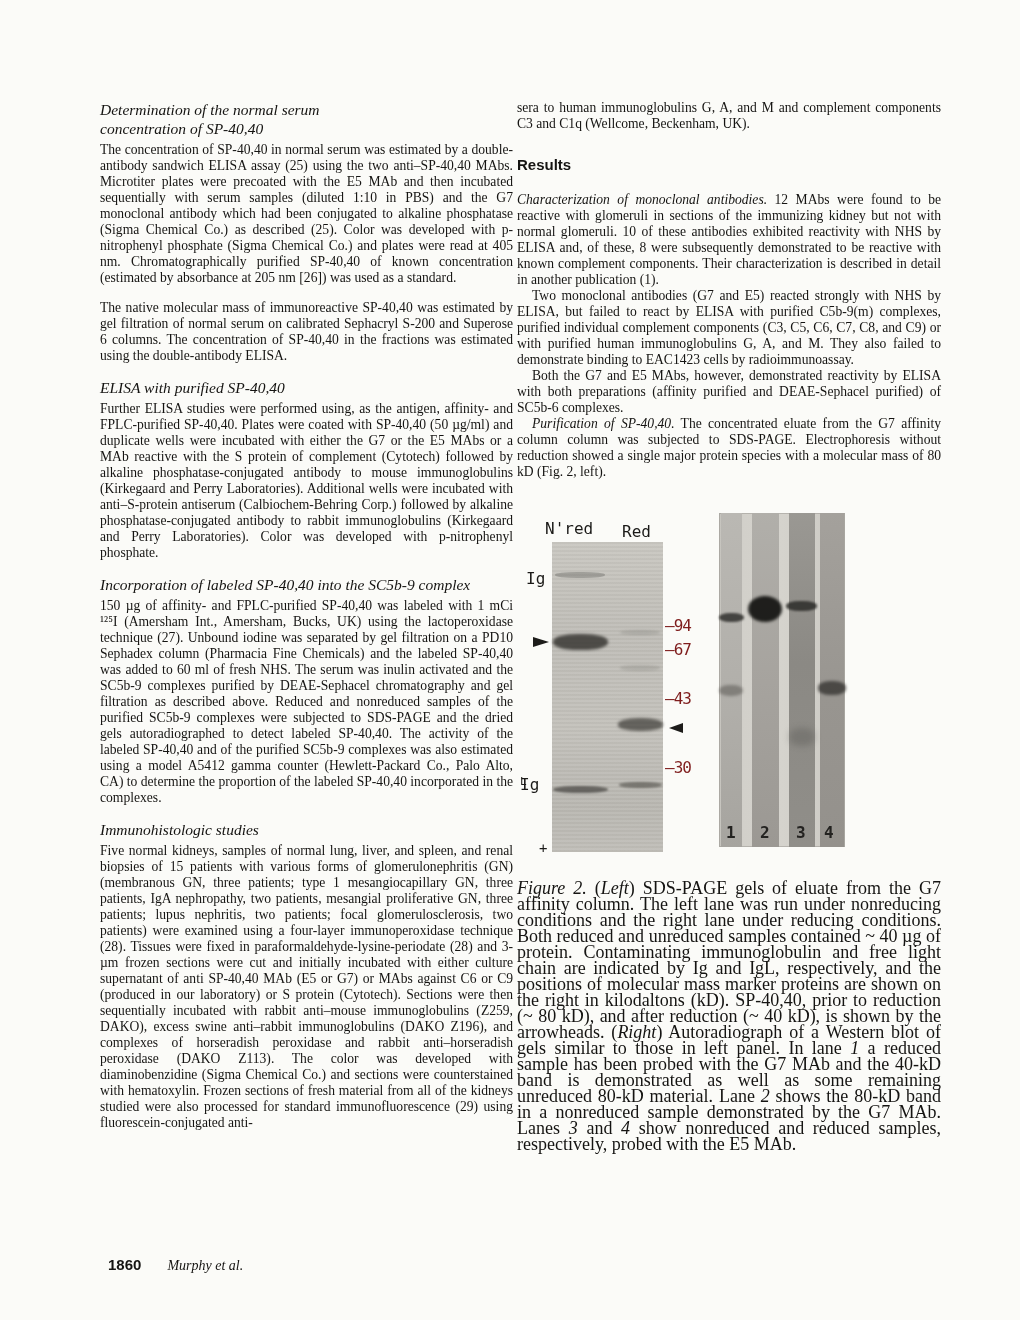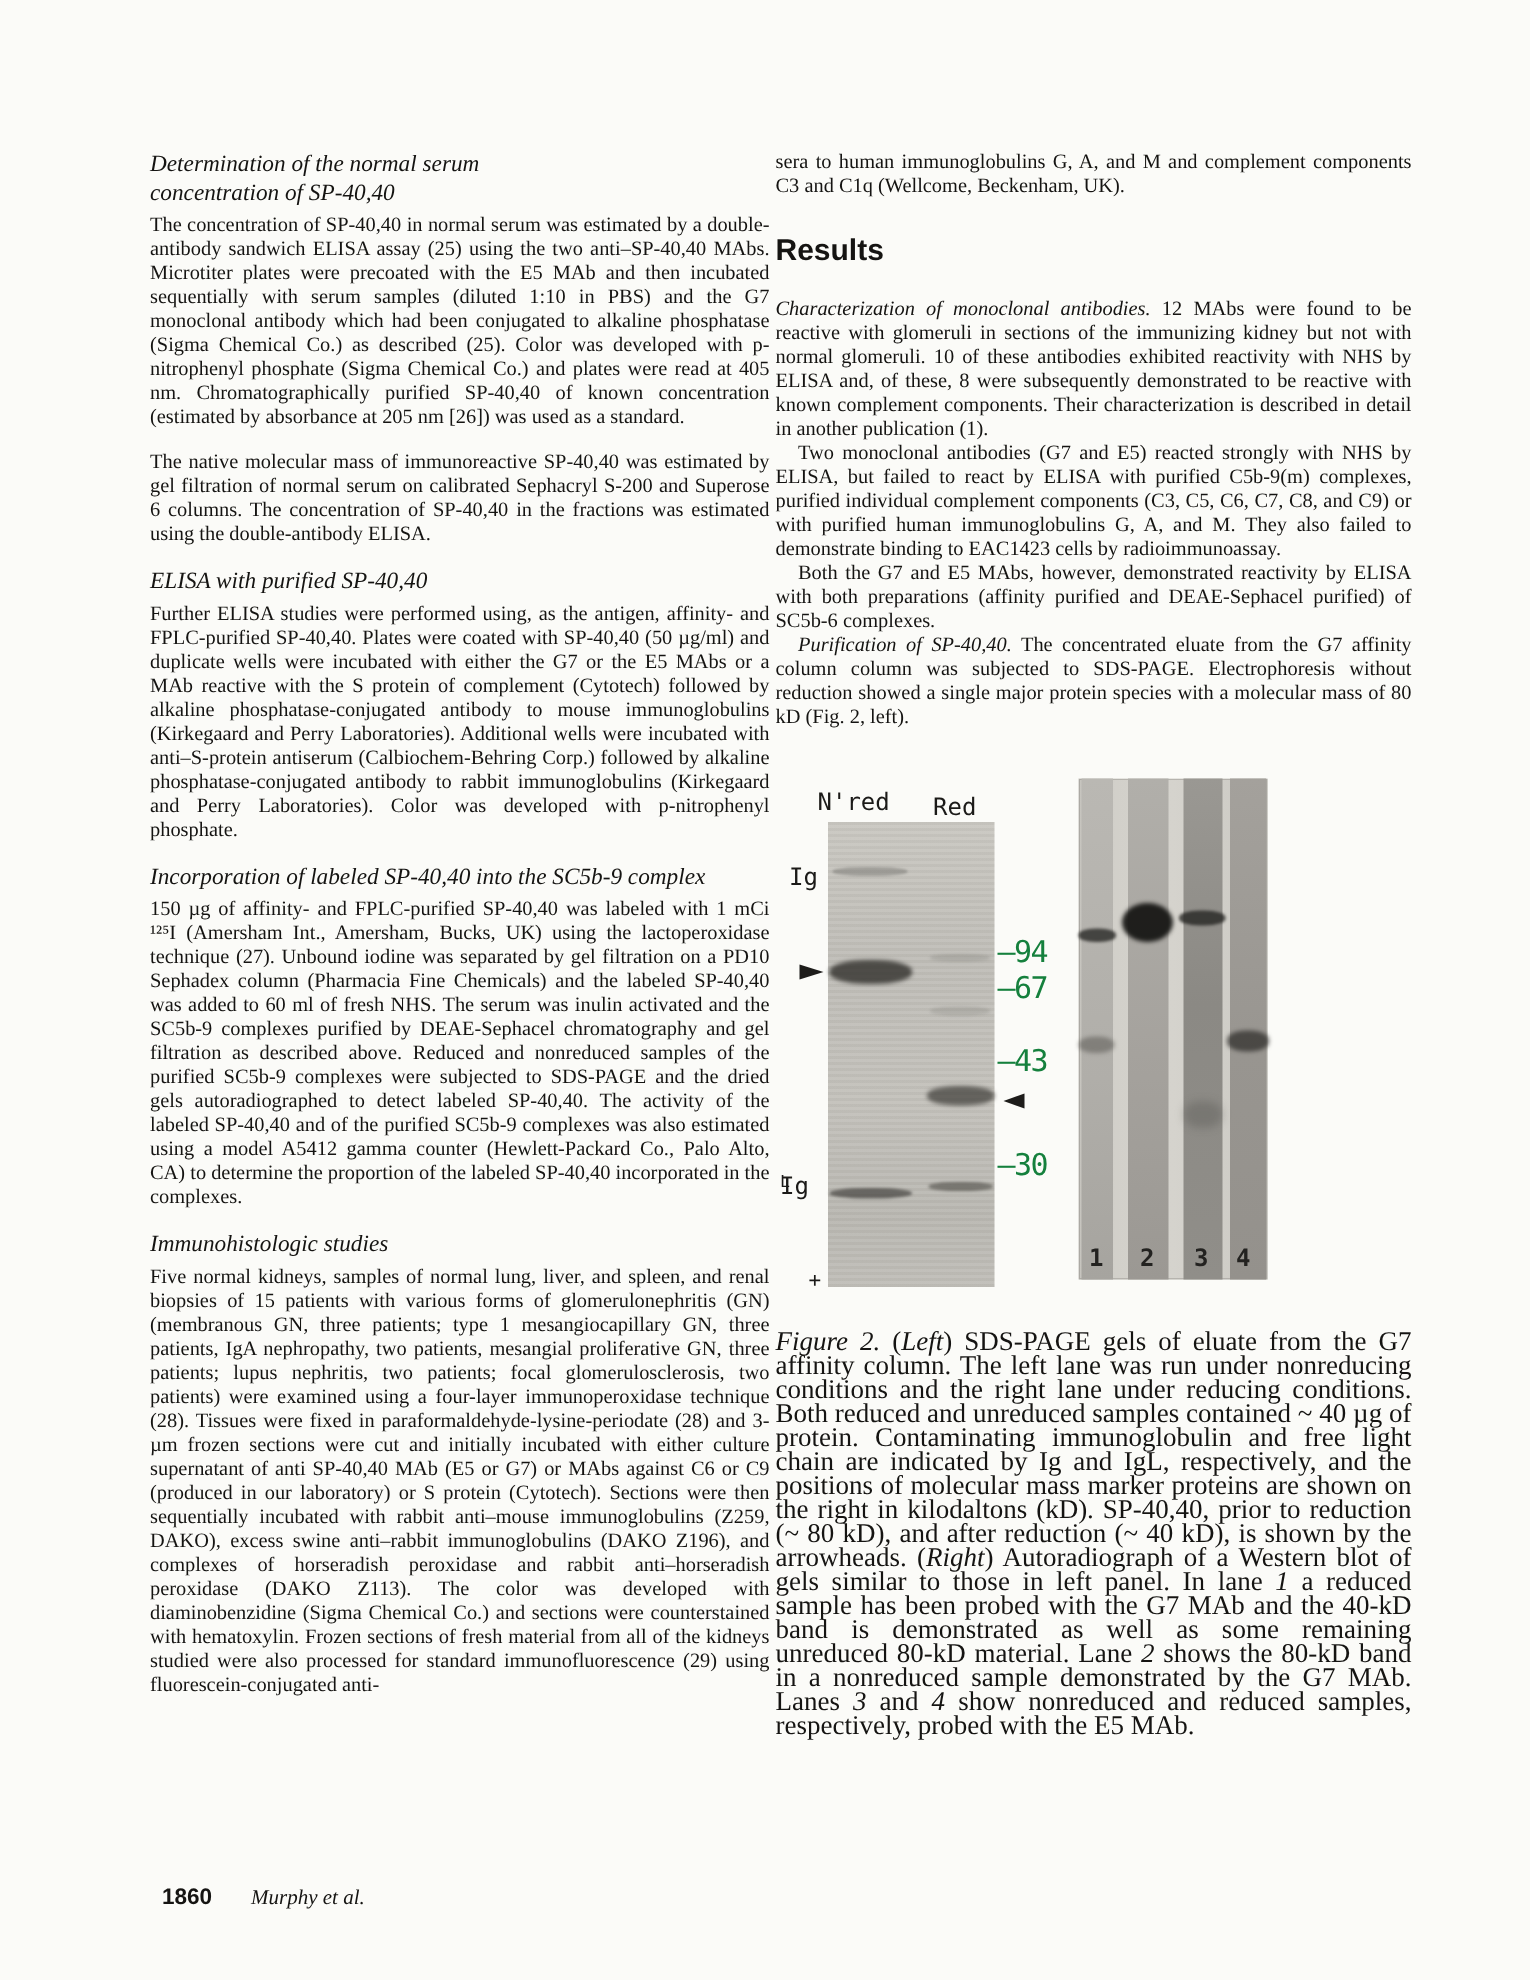--- a/index.html
+++ b/index.html
@@ -24,35 +24,35 @@
   }
   p.body {
     font-size:13.6px; line-height:16px;
     text-align:justify; margin:0;
   }
   p.indent { text-indent:15px; }
   .lead { font-style:italic; }
 
   .results-heading {
     font-family:"Liberation Sans", sans-serif;
-    font-weight:bold; font-size:20px;
+    font-weight:bold; font-size:15px;
     margin:24px 0 19px 0;
   }
 
   
   .figure { position:relative; width:430px; height:360px; margin-top:30px; }
   .figure * { position:absolute; }
 
   .gel-label {
     font-family:"DejaVu Sans Mono", monospace;
     font-size:16px; color:#1b1a18; white-space:nowrap;
   }
   .marker {
     font-family:"DejaVu Sans Mono", monospace;
-    font-size:20px; color:#15803d; letter-spacing:-1px; white-space:nowrap;
+    font-size:16px; color:#7f1d1d; letter-spacing:-1px; white-space:nowrap;
   }
   .sub { font-size:11px; vertical-align:-5px; }
 
   .gel-strip {
     left:35px; top:32px; width:111px; height:310px;
     background:
       repeating-linear-gradient(180deg, rgba(120,118,112,.06) 0 2px, rgba(255,255,255,.05) 2px 4px),
       linear-gradient(180deg,#c9c7c1 0%, #bfbdb7 30%, #c3c1bb 60%, #b9b7b1 85%, #c0beb8 100%);
   }
   .band { border-radius:45%; }

